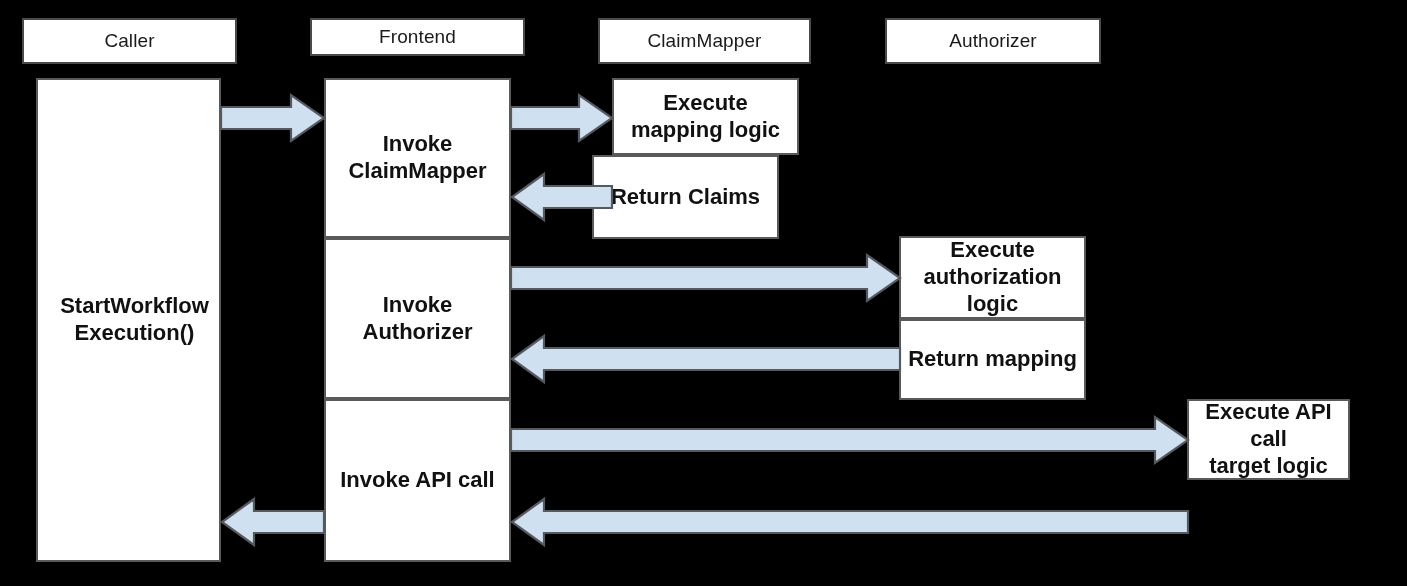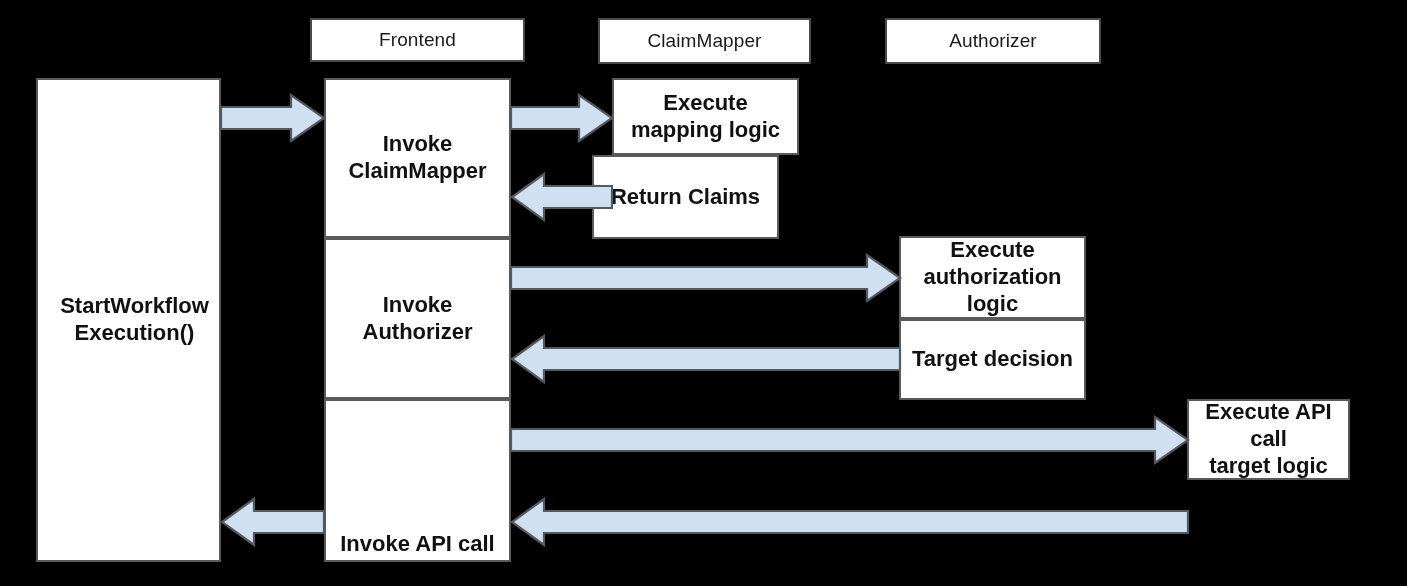--- a/index.html
+++ b/index.html
@@ -54,22 +54,25 @@
   }
   .arrow svg { display: block; overflow: visible; }
 
   .lbl2 { white-space: pre-line; }
 </style>
 </head>
 <body>
 
 <div id="canvas">
 
+  <div class="header-box" style="left:22px; top:18px; width:215px; height:46px;">
+    <span>Caller</span>
+  </div>
 
-  <div class="header-box" style="left:310px; top:18px; width:215px; height:44px;">
+  <div class="header-box" style="left:310px; top:18px; width:215px; height:38px;">
     <span>Frontend</span>
   </div>
 
   <div class="header-box" style="left:598px; top:18px; width:213px; height:46px;">
     <span>ClaimMapper</span>
   </div>
 
   <div class="header-box" style="left:885px; top:18px; width:216px; height:46px;">
     <span>Authorizer</span>
   </div>
@@ -83,41 +86,41 @@
   <div class="act-box lbl2" style="left:324px; top:78px; width:187px; height:160px;">
     <span>Invoke
 ClaimMapper</span>
   </div>
 
   <div class="act-box lbl2" style="left:324px; top:238px; width:187px; height:161px;">
     <span>Invoke
 Authorizer</span>
   </div>
 
-  <div class="act-box lbl2" style="left:324px; top:399px; width:187px; height:163px;align-items:flex-end;">
+  <div class="act-box lbl2" style="left:324px; top:399px; width:187px; height:163px;">
     <span>Invoke API call</span>
   </div>
 
   <div class="act-box lbl2" style="left:612px; top:78px; width:187px; height:77px;">
     <span>Execute
 mapping logic</span>
   </div>
 
   <div class="act-box lbl2" style="left:592px; top:155px; width:187px; height:84px;">
     <span>Return Claims</span>
   </div>
 
   <div class="act-box lbl2" style="left:899px; top:236px; width:187px; height:83px;">
     <span>Execute
 authorization
 logic</span>
   </div>
 
   <div class="act-box lbl2" style="left:899px; top:319px; width:187px; height:81px;">
-    <span>Target decision</span>
+    <span>Return mapping</span>
   </div>
 
   <div class="act-box lbl2" style="left:1187px; top:399px; width:163px; height:81px;">
     <span>Execute API call
 target logic</span>
   </div>
 
 
   <div class="arrow" style="left:221px; top:94px; width:104px; height:48px;">
     <svg width="104" height="48" viewBox="0 0 104 48">

